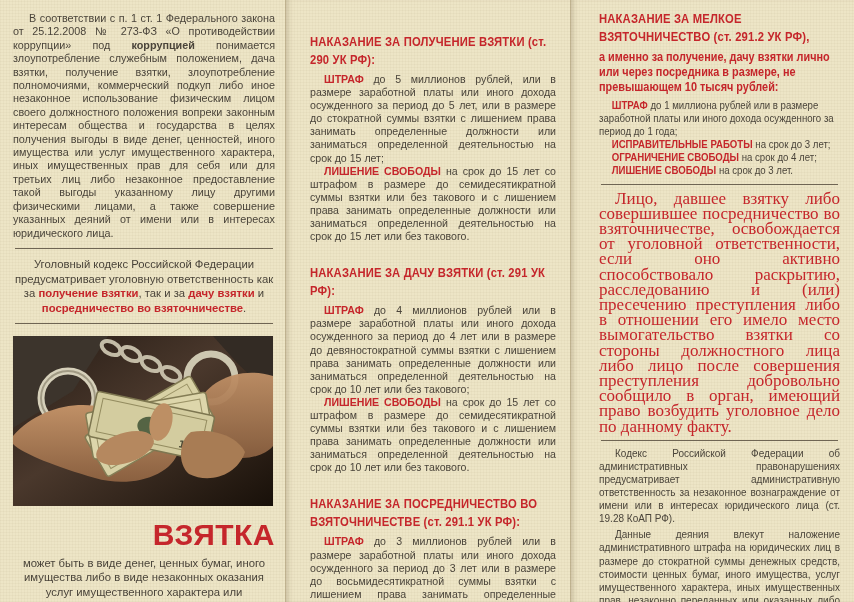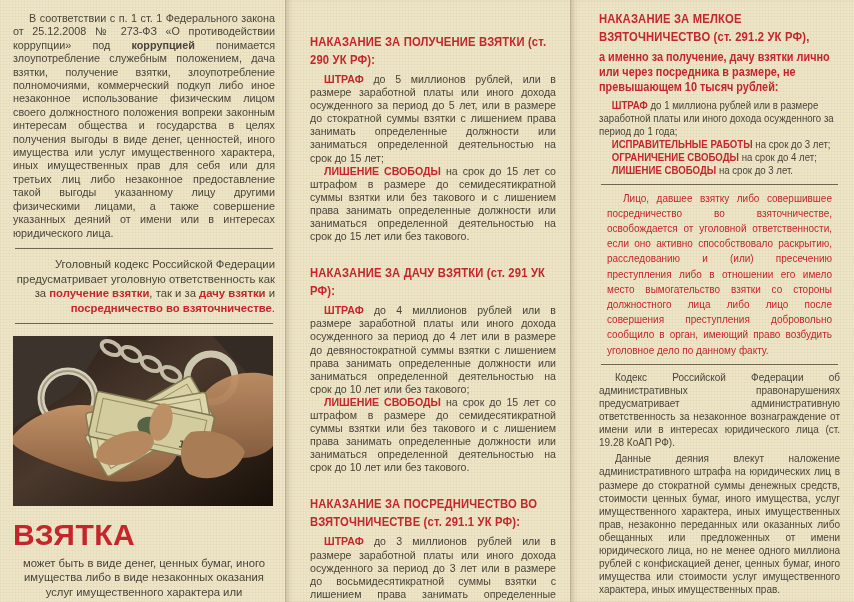--- a/index.html
+++ b/index.html
@@ -22,29 +22,29 @@
     box-shadow:inset 5px 0 7px -5px rgba(95,78,45,.40), inset -0px 0 0 rgba(0,0,0,0);
   }
   p{margin:0;}
   .red{color:#c5262b;}
   .bold{font-weight:bold;}
   .intro{
     font-size:10.8px;line-height:13.4px;text-align:justify;text-indent:16px;
   }
   .rule{border:0;border-top:1px solid #6f6553;height:0;margin:8px 2px;}
   .uk-note{
-    font-size:11.3px;line-height:14.6px;text-align:right;margin:2px 0;
+    font-size:11.3px;line-height:14.6px;text-align:center;margin:2px 0;
   }
   .uk-note .red{font-weight:bold;}
   .photo{
     width:260px;height:170px;margin:12px auto 0 0;display:block;
   }
   .photo svg{display:block;width:260px;height:170px;}
   .big-title{
-    font-size:30px;font-weight:bold;text-align:left;letter-spacing:.5px;
+    font-size:30px;font-weight:bold;text-align:right;letter-spacing:.5px;
     margin-top:12px;margin-bottom:4px;
   }
   .subtitle{
     font-size:11.3px;line-height:14.2px;text-align:center;
   }
   .sec{margin-bottom:16px;margin-top:21px;}
   .heading{
     color:#c5262b;font-weight:bold;font-size:13.5px;line-height:17.5px;
     margin:0 0 5px 0;letter-spacing:.2px;
     width:120%;transform:scaleX(.833);transform-origin:0 0;
@@ -54,22 +54,23 @@
     margin:0 0 4px 0;
     width:112%;transform:scaleX(.893);transform-origin:0 0;
   }
   .item{
     font-size:10.6px;line-height:13.1px;text-align:justify;text-indent:14px;
   }
   .term{color:#c5262b;font-weight:bold;}
   .squeeze{width:110%;transform:scaleX(.909);transform-origin:0 0;}
   .squeeze .item{text-align:left;}
   .release{
-    color:#c5262b;font-size:10px;line-height:15.2px;text-align:justify;text-indent:16px;
-    margin:2px 8px;
+    color:#c5262b;font-size:17px;line-height:15.2px;text-align:justify;text-indent:16px;
+    margin:2px 0;
+    font-family:Liberation Serif, serif;
   }
   .koap{
     font-size:10px;line-height:13.1px;text-align:justify;text-indent:16px;
     margin-bottom:3px;
   }
   .c3rule{margin:6px 2px;}
 </style>
 </head>
 <body>
 

